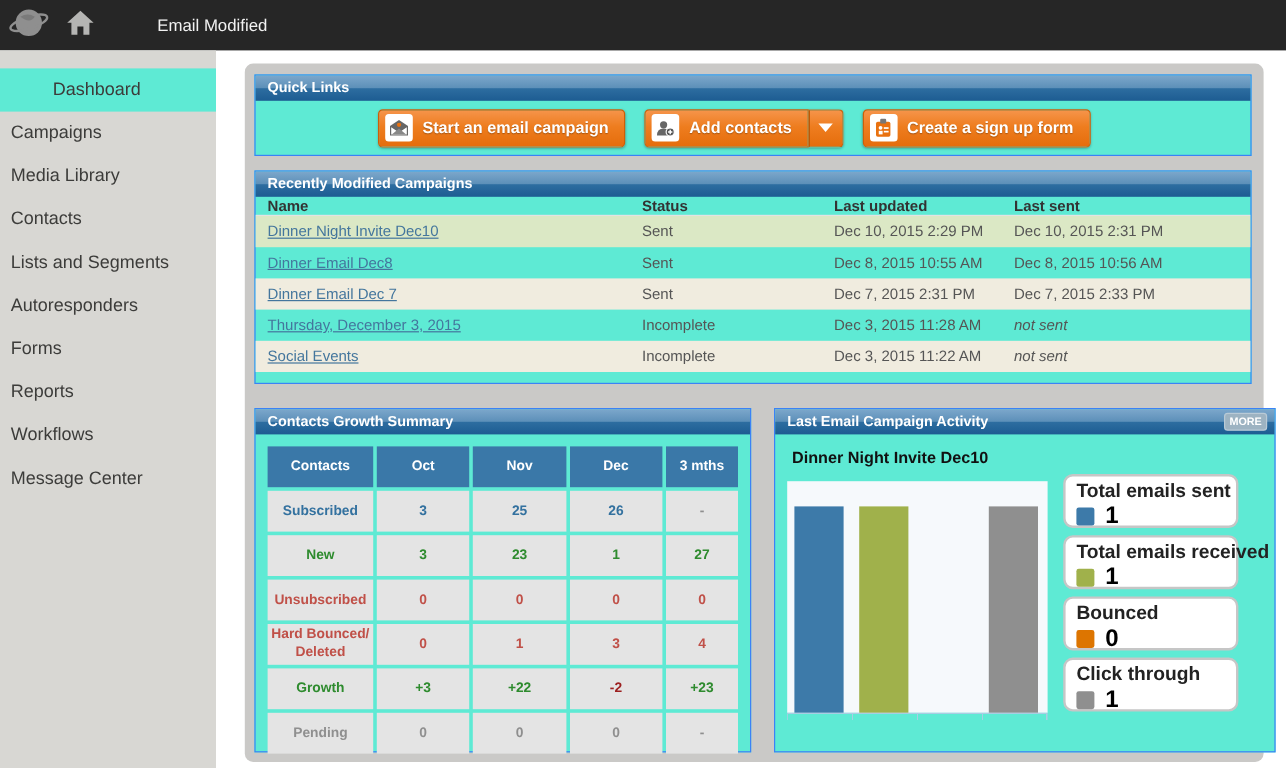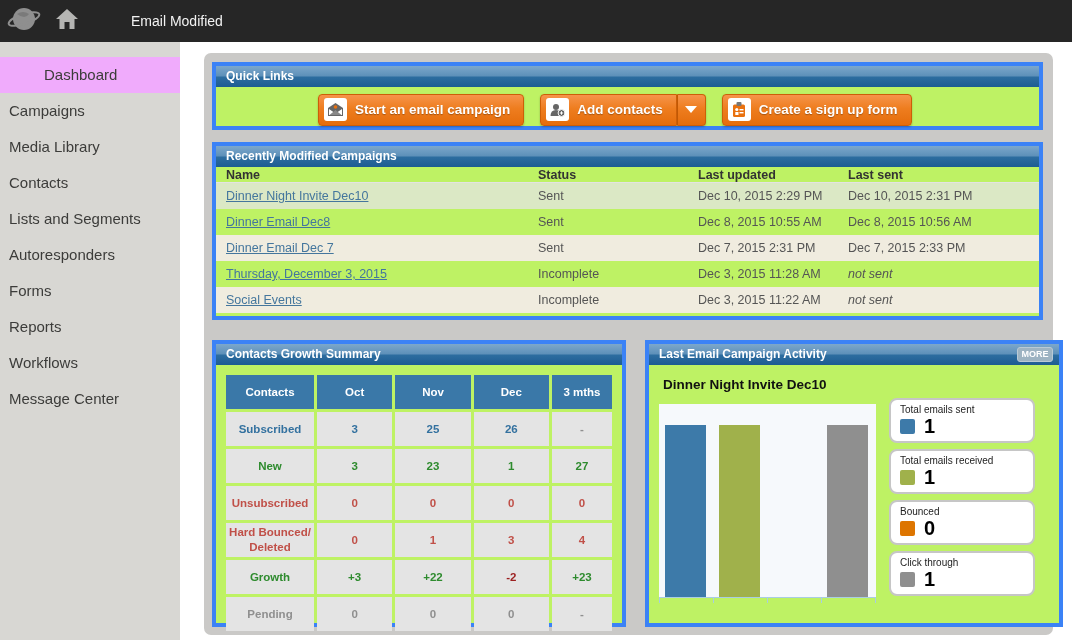--- a/index.html
+++ b/index.html
@@ -12,27 +12,27 @@
   .topbar .logo { margin-left:7px; }
   .topbar .home { margin-left:14px; cursor:pointer; }
   .topbar .apptitle { margin-left:20px; font-size:14px; }
   .topbar .section { margin-left:52px; font-size:14px; }
 
   
   .sidebar { position:absolute; left:0; top:42px; width:180px; height:598px;
     background:#d8d7d3; padding-top:15px; }
   .side-item { height:36px; line-height:36px; padding-left:9px; font-size:15px;
     color:#3c3c3a; cursor:pointer; white-space:nowrap; }
-  .side-item.active { background:#f0abfc;padding-left:44px; }
+  .side-item.active { background:#5eead4;padding-left:44px; }
 
   
   .wrapper { position:absolute; left:204px; top:53px; width:849px; height:582px;
     background:#cac9c7; border-radius:7px; }
 
-  .panel { position:absolute; background:#bef264; border:4px solid #3b82f6; }
+  .panel { position:absolute; background:#5eead4; border:1px solid #3b82f6; }
   .panel-hd { height:21px; background:linear-gradient(180deg,#7ca7cb 0%,#5d90b9 48%,#2d6da0 52%,#1d5c92 100%);
     color:#ffffff; font-size:12px; font-weight:bold; line-height:21px; padding-left:10px;
     position:relative; }
 
   
   .p-quick { left:8px; top:9px; width:831px; height:68px; }
   .quick-body { height:45px; display:flex; align-items:center; padding-left:102px; gap:16px; }
   .btn-orange { height:32px; display:inline-flex; align-items:center; gap:8px;
     background:linear-gradient(180deg,#f6944a 0%,#ee7d1f 45%,#e56d0c 100%);
     border:1px solid #cd5e08; border-radius:4px; color:#fff; font-weight:bold;
@@ -86,21 +86,21 @@
   .plot { position:absolute; left:10px; top:60px; width:217px; height:193px;
     background:#f6f9fc; }
   .bar { position:absolute; bottom:0; width:41px; }
   .bar1 { left:6px; } .bar2 { left:60px; } .bar3 { left:114px; } .bar4 { left:168px; }
   .axis { position:absolute; left:10px; top:253px; width:217px; height:6px;
     border-top:1px solid #a9cde3;
     background:repeating-linear-gradient(90deg,#a9cde3 0,#a9cde3 1px,transparent 1px,transparent 54px); }
   .lg-box { position:absolute; left:240px; width:146px; height:45px; background:#fff;
     border:2px solid #c6c6c6; border-radius:8px; padding:4px 9px; }
   .lg1 { top:54px; } .lg2 { top:105px; } .lg3 { top:156px; } .lg4 { top:207px; }
-  .lg-title { font-size:10px; font-weight:normal; color:#222; white-space:nowrap; }
+  .lg-title { font-size:16px; font-weight:bold; color:#222; white-space:nowrap; }
   .lg-line { display:flex; align-items:center; gap:9px; margin-top:1px; }
   .lg-swatch { width:15px; height:15px; border-radius:2px; flex:none; }
   .lg-value { font-size:20px; font-weight:bold; color:#000; line-height:1; }
 </style>
 </head>
 <body>
 
 <div class="topbar">
   <span class="logo">
     <svg width="34" height="30" viewBox="0 0 34 30">

